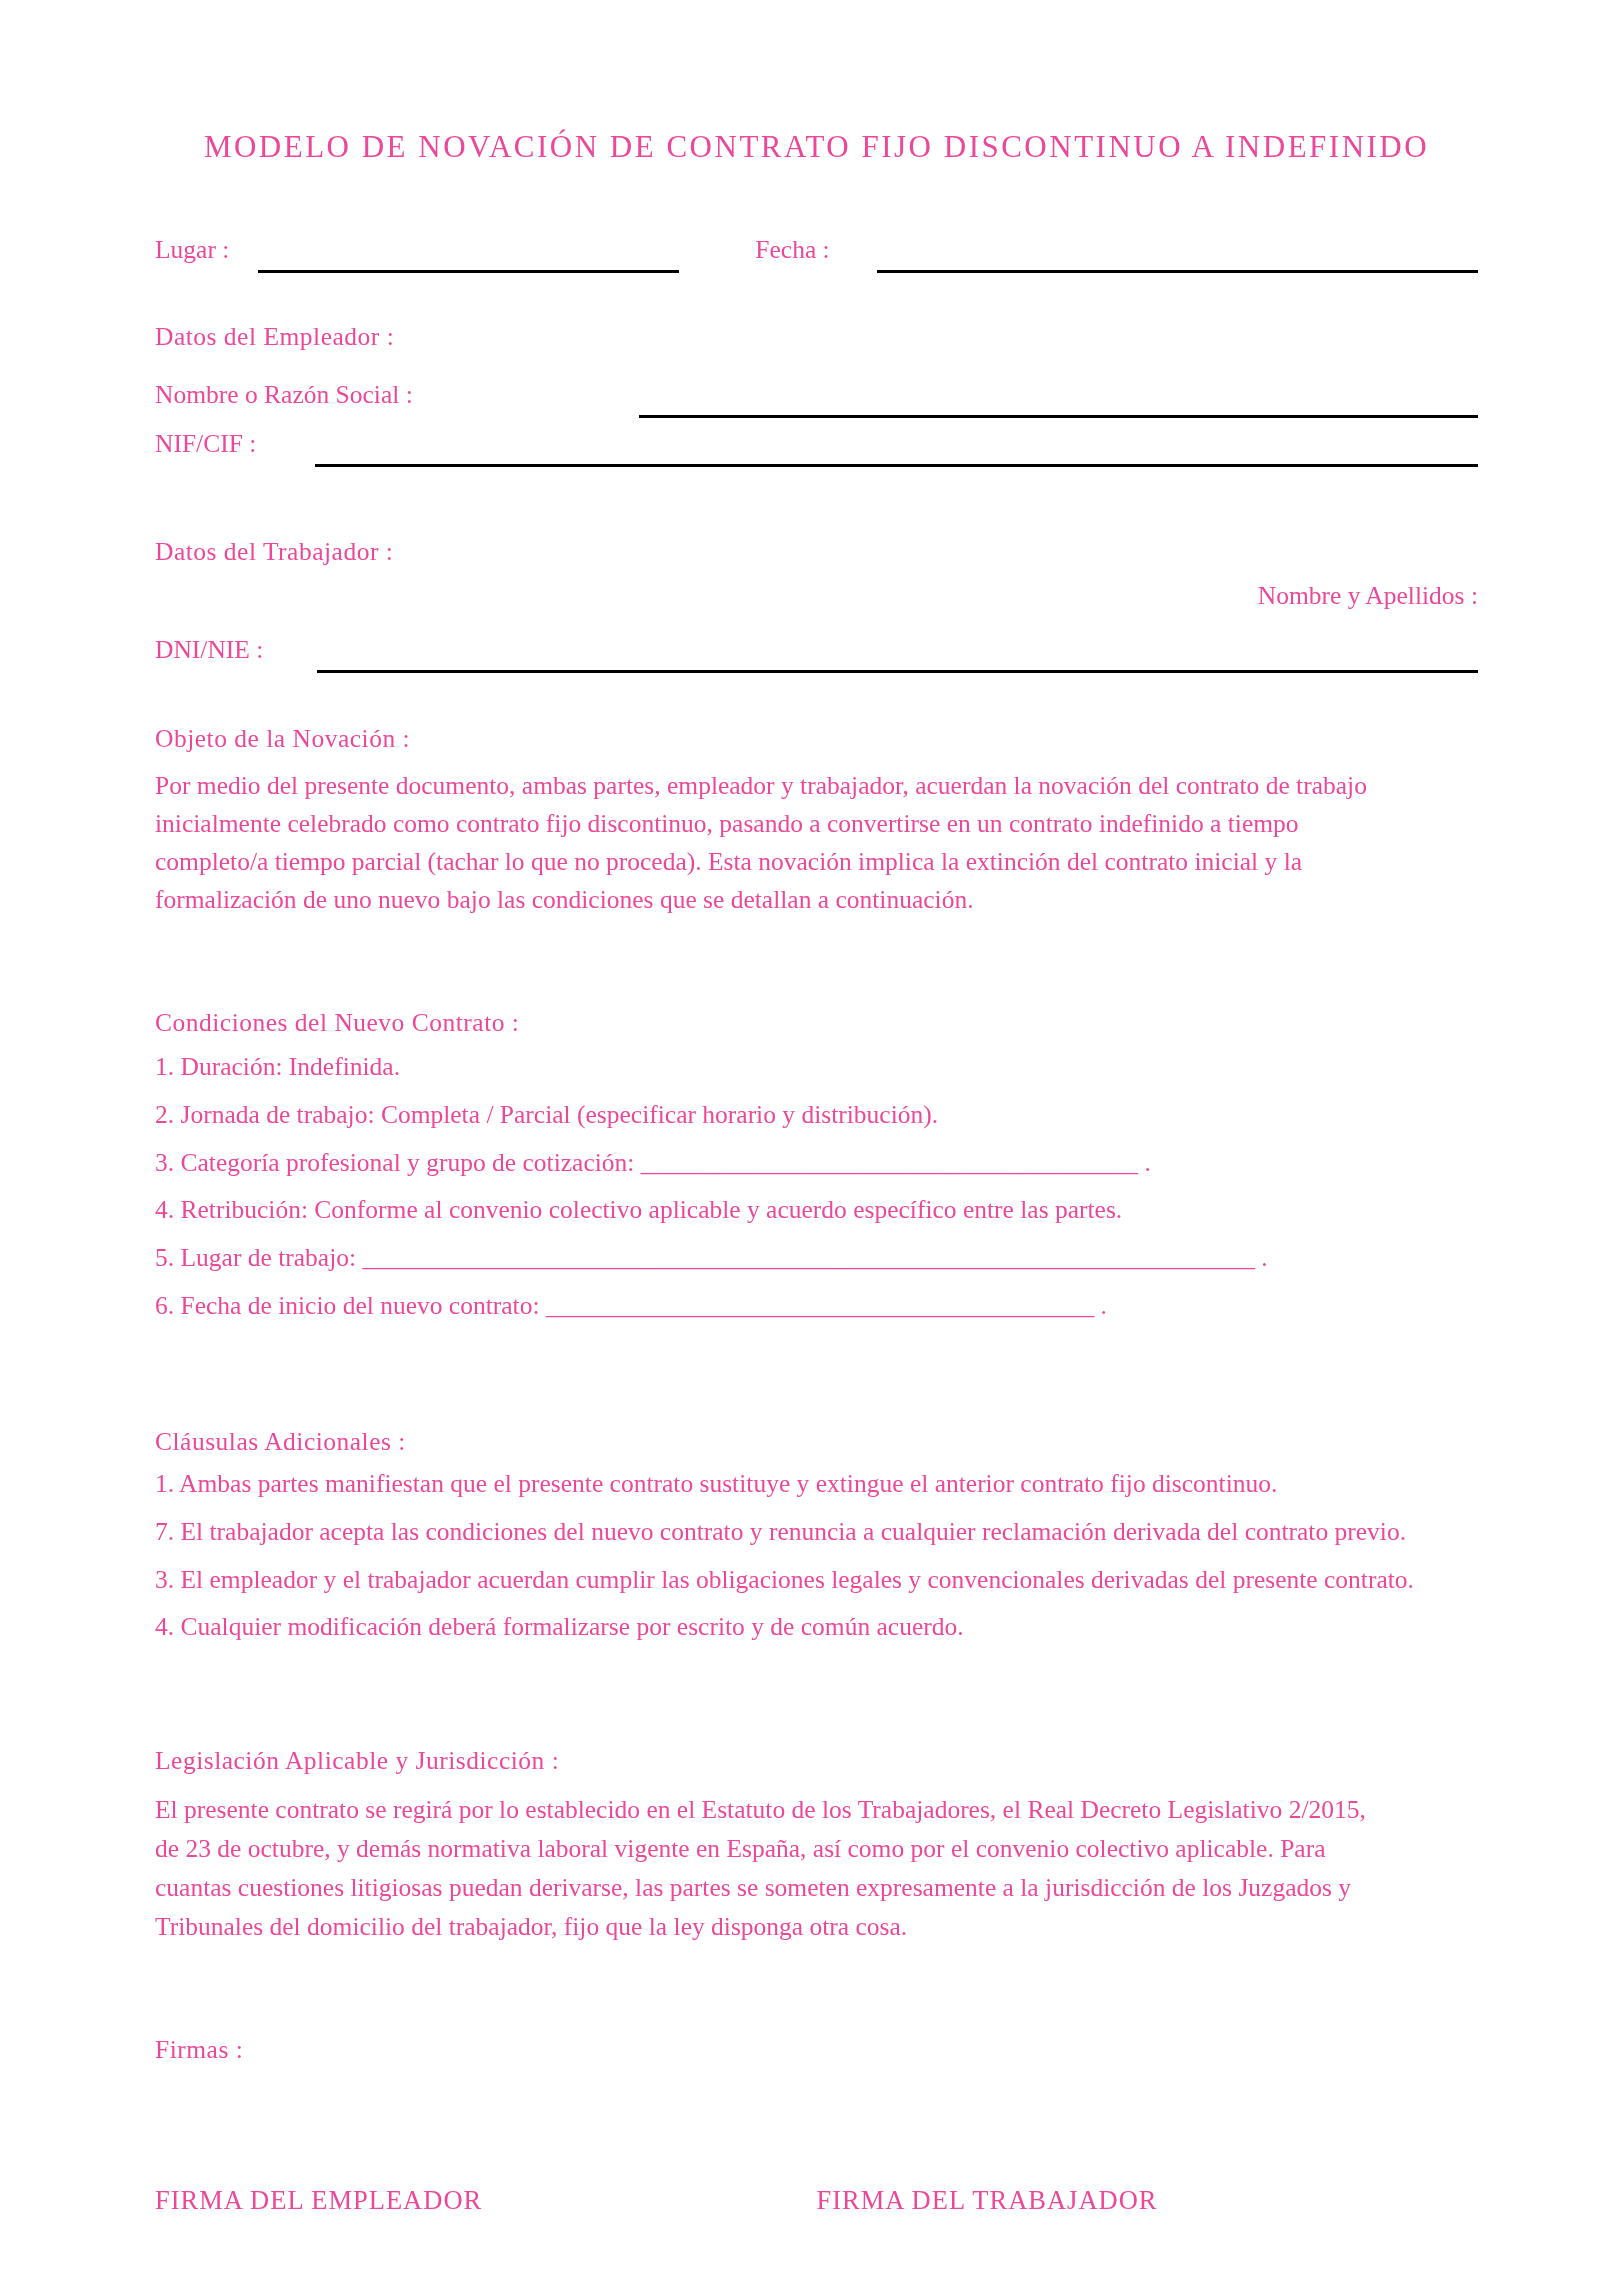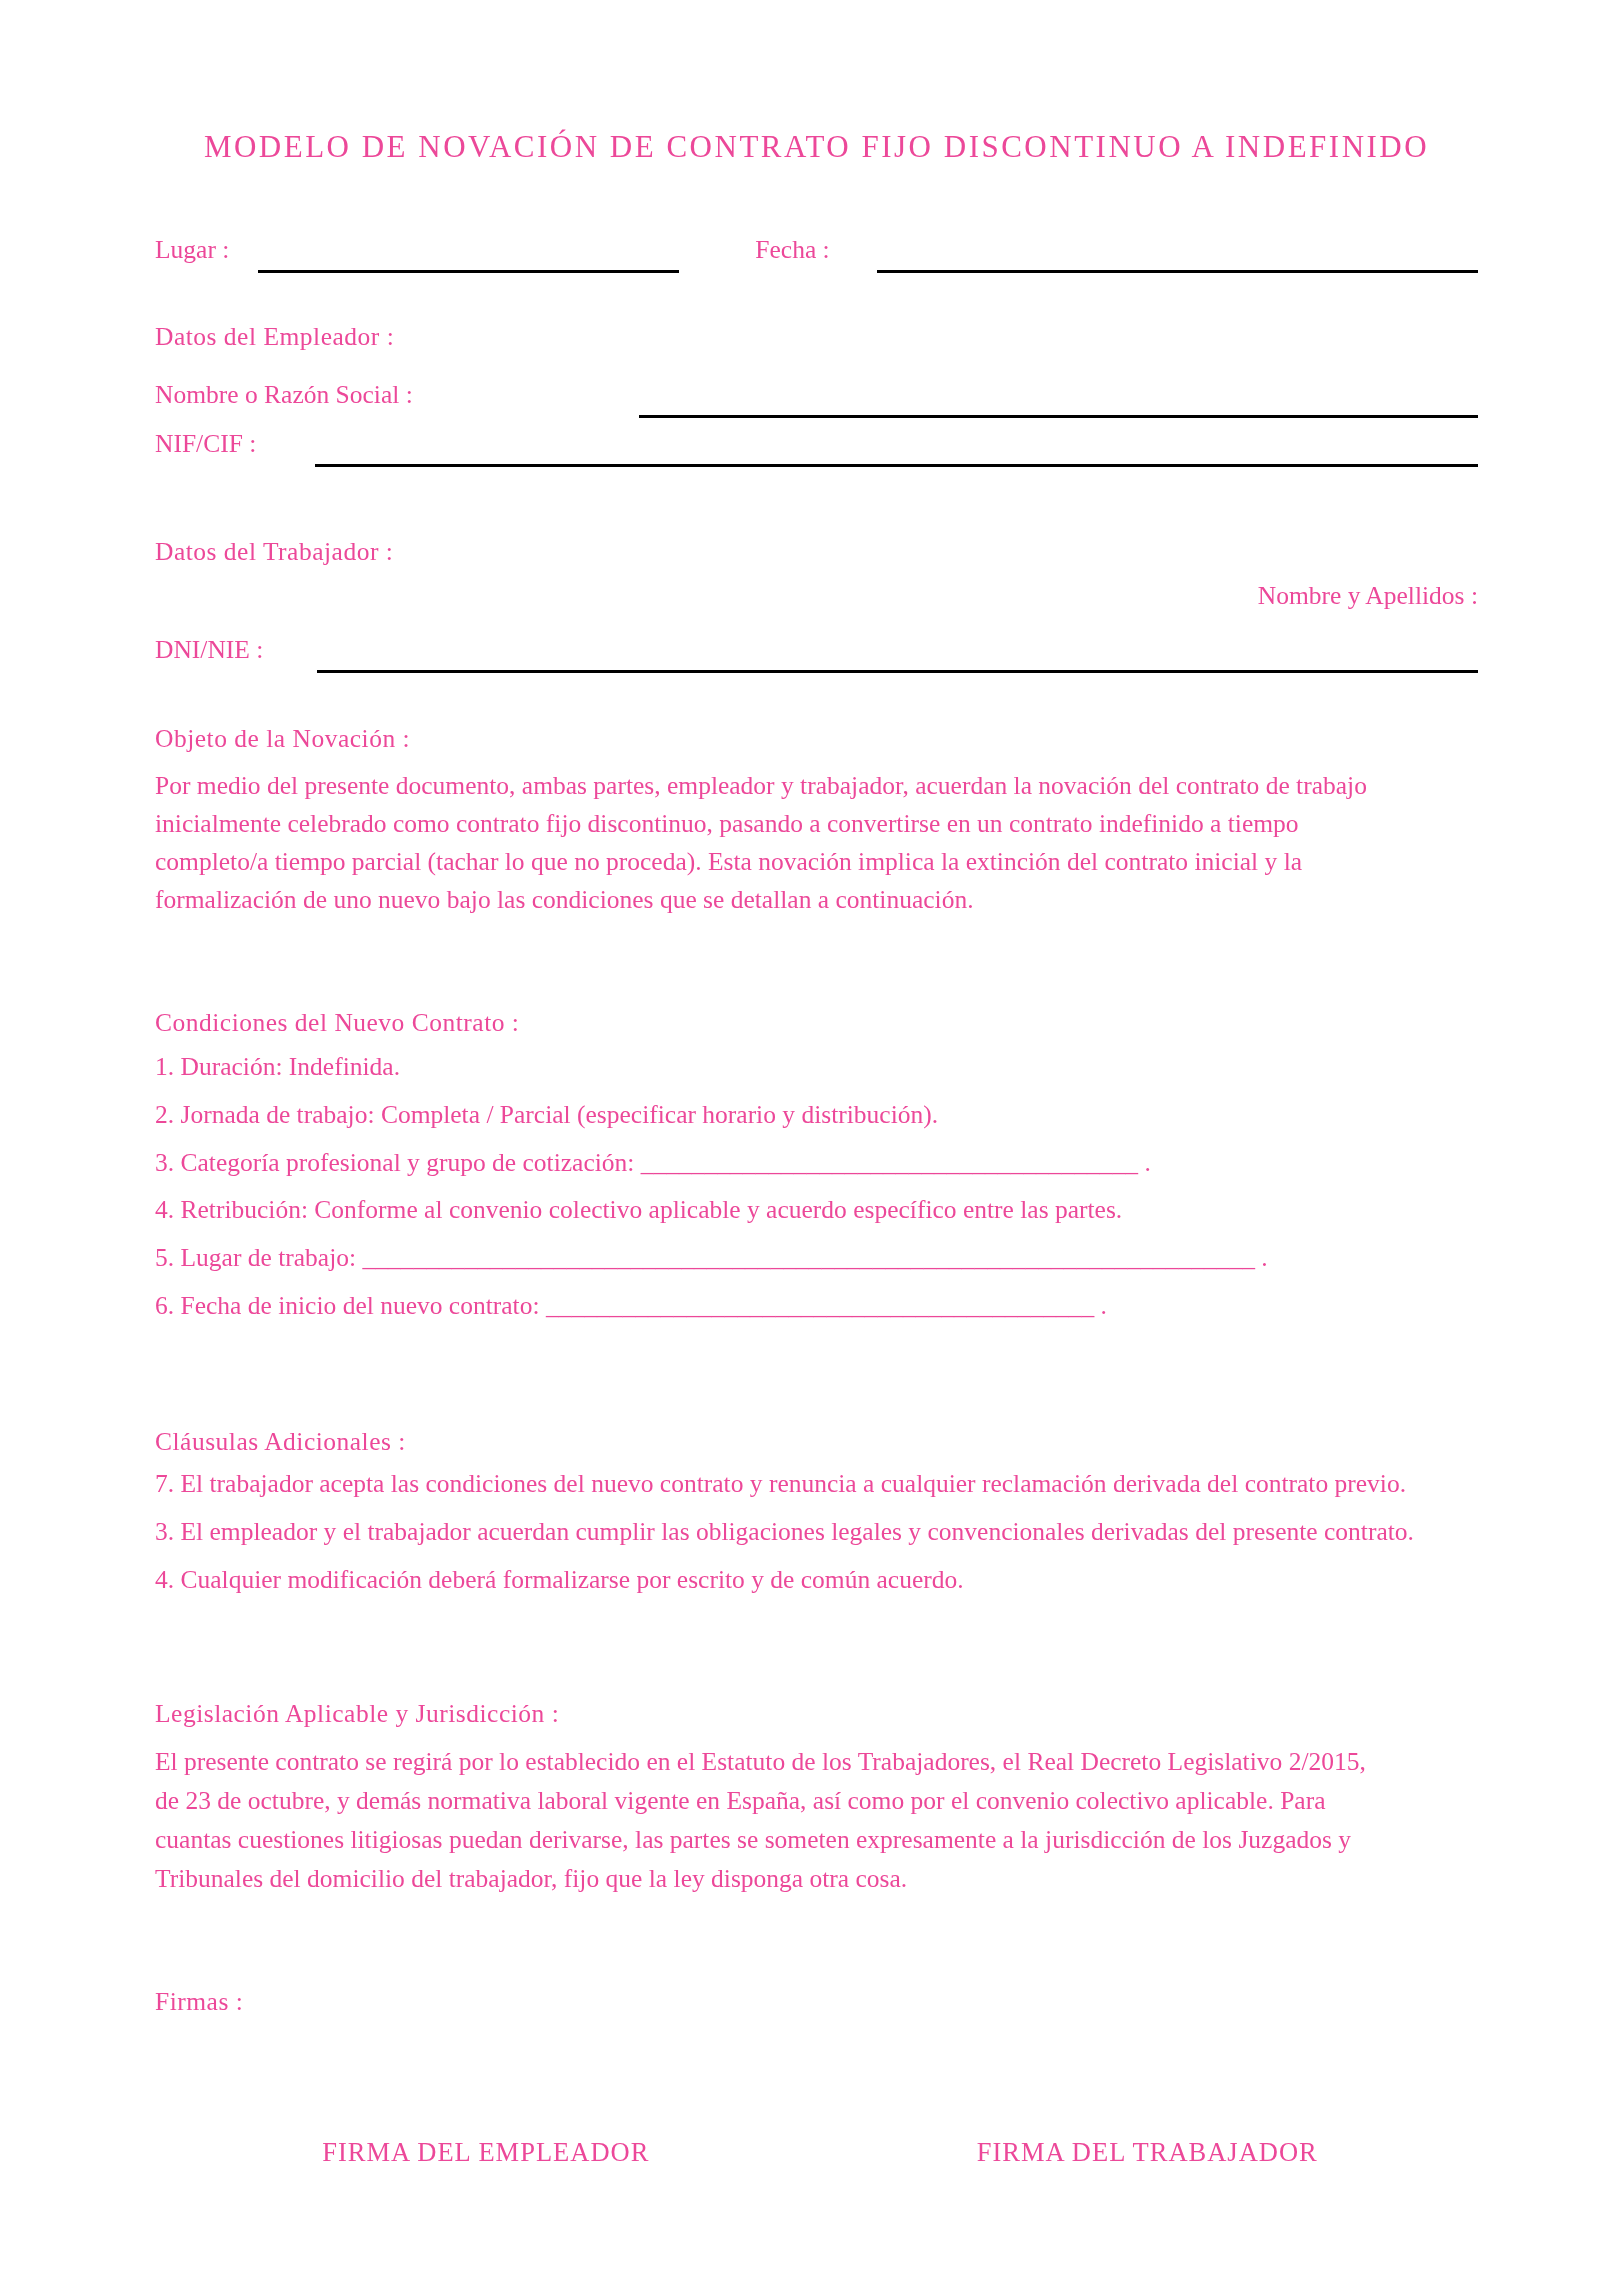--- a/index.html
+++ b/index.html
@@ -84,21 +84,21 @@
     white-space: nowrap;
   }
   .list-clausulas { margin-top: 6.9px; }
 
   .signature-row {
     margin-top: 117px;
     display: flex;
   }
   .signature-col {
     width: 50%;
-    text-align: center;
+    text-align: left;
     font-size: 26.5px;
     letter-spacing: 1px;
     line-height: 35px;
     white-space: nowrap;
   }
 </style>
 </head>
 <body>
 
 <div class="page">
@@ -150,20 +150,21 @@
     <div class="item">2. Jornada de trabajo: Completa / Parcial (especificar horario y distribución).</div>
     <div class="item">3. Categoría profesional y grupo de cotización: _______________________________________ .</div>
     <div class="item">4. Retribución: Conforme al convenio colectivo aplicable y acuerdo específico entre las partes.</div>
     <div class="item">5. Lugar de trabajo: ______________________________________________________________________ .</div>
     <div class="item">6. Fecha de inicio del nuevo contrato: ___________________________________________ .</div>
   </div>
 
   <div class="sec-heading h-clausulas">Cláusulas Adicionales :</div>
 
   <div class="num-list list-clausulas">
+    <div class="item">1. Ambas partes manifiestan que el presente contrato sustituye y extingue el anterior contrato fijo discontinuo.</div>
     <div class="item">7. El trabajador acepta las condiciones del nuevo contrato y renuncia a cualquier reclamación derivada del contrato previo.</div>
     <div class="item">3. El empleador y el trabajador acuerdan cumplir las obligaciones legales y convencionales derivadas del presente contrato.</div>
     <div class="item">4. Cualquier modificación deberá formalizarse por escrito y de común acuerdo.</div>
   </div>
 
   <div class="sec-heading h-legislacion">Legislación Aplicable y Jurisdicción :</div>
 
   <div class="para para-leg">
     <div class="pline">El presente contrato se regirá por lo establecido en el Estatuto de los Trabajadores, el Real Decreto Legislativo 2/2015,</div>
     <div class="pline">de 23 de octubre, y demás normativa laboral vigente en España, así como por el convenio colectivo aplicable. Para</div>

